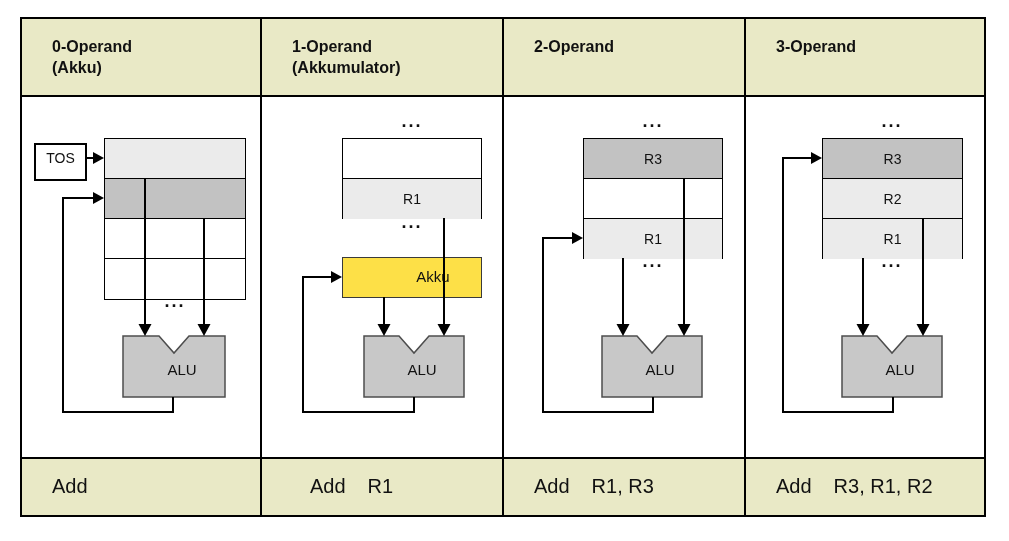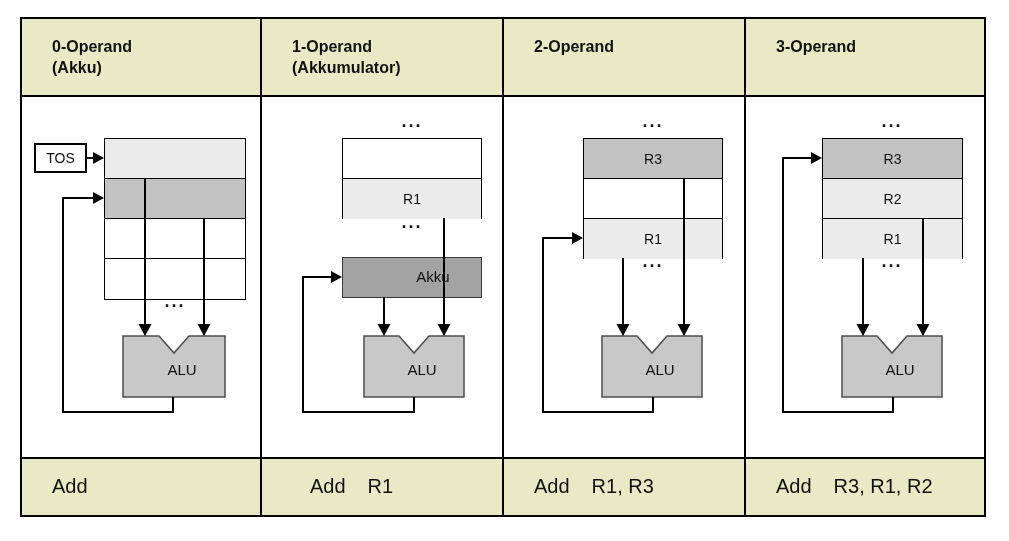--- a/index.html
+++ b/index.html
@@ -17,25 +17,25 @@
   .hcell{position:absolute;top:36px;z-index:2;font-weight:bold;font-size:16px;line-height:21px;}
   .fcell{position:absolute;top:475px;z-index:2;font-size:20px;}
   .fcell .ops{margin-left:22px;}
   .regbox{position:absolute;border:1px solid #000;box-sizing:border-box;background:#fff;z-index:2;}
   .regrow{height:40px;line-height:40px;text-align:center;font-size:14px;
     border-bottom:1px solid #000;box-sizing:border-box;overflow:hidden;}
   .regrow:last-child{border-bottom:none;}
   .shade-light{background:#ebebeb;}
   .shade-dark{background:#c2c2c2;}
   .shade-white{background:#ffffff;}
-  .tosbox{position:absolute;left:34px;top:143px;width:53px;height:30px;
+  .tosbox{position:absolute;left:34px;top:143px;width:53px;height:38px;
     border:2px solid #000;box-sizing:border-box;background:#fff;text-align:center;
     line-height:26px;font-size:14px;z-index:2;}
   .akkubox{position:absolute;left:342px;top:257px;width:140px;height:41px;
-    border:1.5px solid #3a3a3a;box-sizing:border-box;background:#a3a3a3;
+    border:1.5px solid #3a3a3a;box-sizing:border-box;background:#fde047;
     text-align:center;line-height:38px;font-size:15px;z-index:2;padding-left:42px;}
   .dots{position:absolute;transform:translateX(-50%);font-weight:bold;font-size:18px;
     letter-spacing:2px;z-index:2;line-height:18px;}
   .alulabel{position:absolute;top:361px;text-align:center;font-size:15px;z-index:6;margin-left:8px;}
   svg.overlay{position:absolute;left:0;top:0;z-index:5;pointer-events:none;}
   .alu-shape{fill:#c8c8c8;stroke:#4d4d4d;stroke-width:1.5;}
   .wire{fill:none;stroke:#000;stroke-width:2;}
   .head{fill:#000;stroke:none;}
 </style>
 </head>

